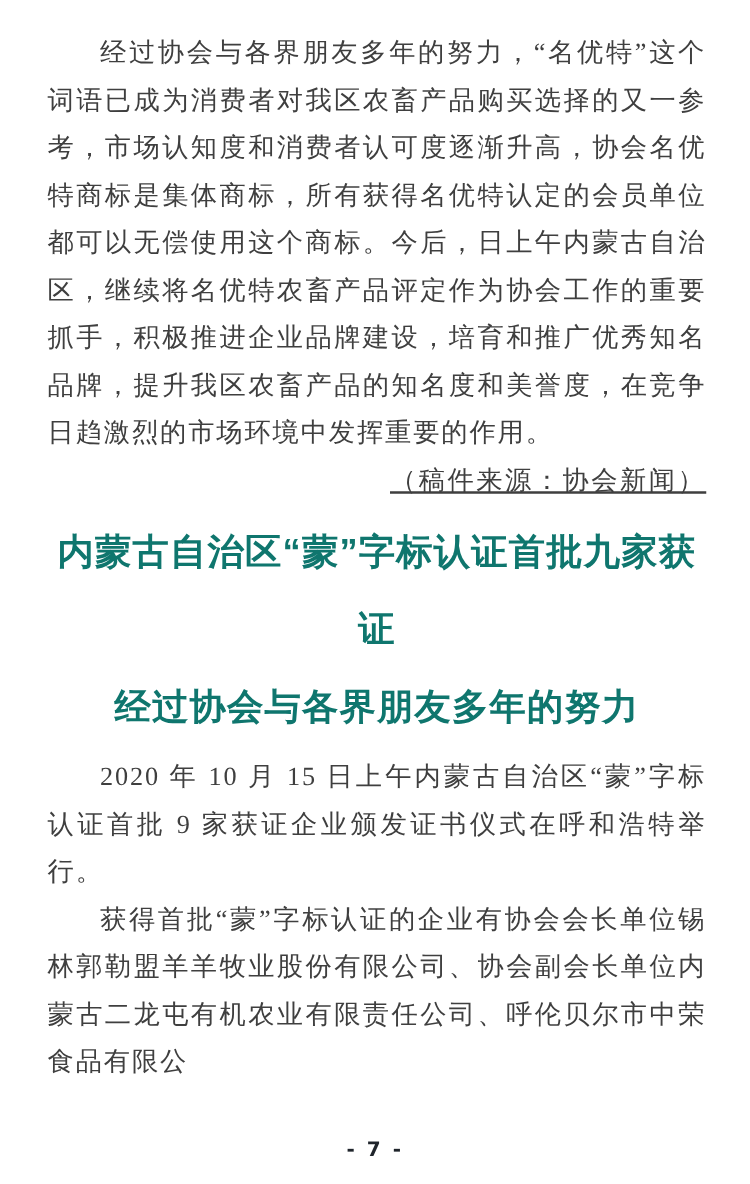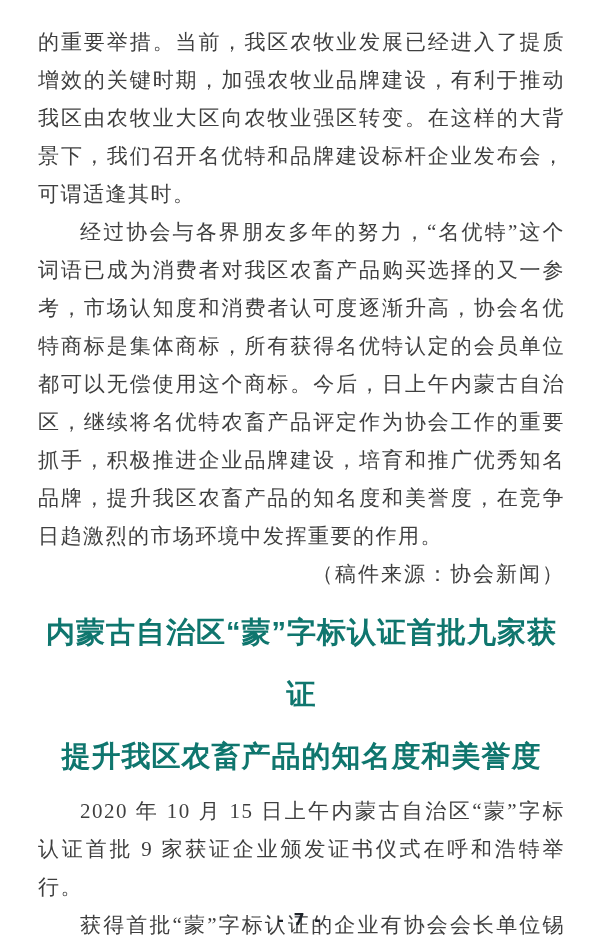--- a/index.html
+++ b/index.html
@@ -29,20 +29,21 @@
   }
   .indent { text-indent: 2em; }
   .source-line {
     margin: 0;
     font-family: "Liberation Serif", "DejaVu Serif", serif;
     font-size: 21px;
     line-height: 38px;
     color: #3f3f3f;
     letter-spacing: 2px;
     text-align: right;
+    text-decoration: underline;
   }
   .article-title {
     margin: 8px 0 5px 0;
     font-family: "Liberation Sans", "DejaVu Sans", sans-serif;
     font-weight: bold;
     font-size: 29px;
     line-height: 62px;
     color: #0f766e;
     text-align: center;
     letter-spacing: 1px;
@@ -59,29 +60,28 @@
     font-weight: 600;
     color: #1f242b;
     letter-spacing: 2px;
   }
 </style>
 </head>
 <body>
 
 <div class="page">
 
-  <p class="body-para">的重要举措。当前，我区农牧业发展已经进入了提质增效的关键时期，加强农牧业品牌建设，有利于推动我区由农牧业大区向农牧业强区转变。在这样的大背景下，我们召开名优特和品牌建设标杆企业发布会，可谓适逢其时。</p>
 
   <p class="body-para indent">经过协会与各界朋友多年的努力，“名优特”这个词语已成为消费者对我区农畜产品购买选择的又一参考，市场认知度和消费者认可度逐渐升高，协会名优特商标是集体商标，所有获得名优特认定的会员单位都可以无偿使用这个商标。今后，日上午内蒙古自治区，继续将名优特农畜产品评定作为协会工作的重要抓手，积极推进企业品牌建设，培育和推广优秀知名品牌，提升我区农畜产品的知名度和美誉度，在竞争日趋激烈的市场环境中发挥重要的作用。</p>
 
   <p class="source-line">（稿件来源：协会新闻）</p>
 
   <h1 class="article-title">
     <span class="title-line">内蒙古自治区“蒙”字标认证首批九家获证</span>
-    <span class="title-line">提升我区农畜产品的知名度和美誉度</span>
+    <span class="title-line">经过协会与各界朋友多年的努力</span>
   </h1>
 
   <p class="body-para indent">2020 年 10 月 15 日上午内蒙古自治区“蒙”字标认证首批 9 家获证企业颁发证书仪式在呼和浩特举行。</p>
 
   <p class="body-para indent">获得首批“蒙”字标认证的企业有协会会长单位锡林郭勒盟羊羊牧业股份有限公司、协会副会长单位内蒙古二龙屯有机农业有限责任公司、呼伦贝尔市中荣食品有限公</p>
 
   <div class="page-footer">- 7 -</div>
 </div>
 
 </body></html>

